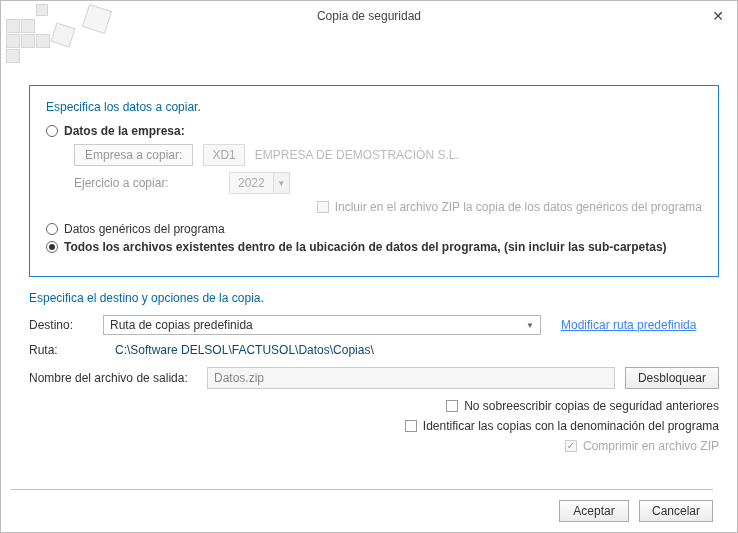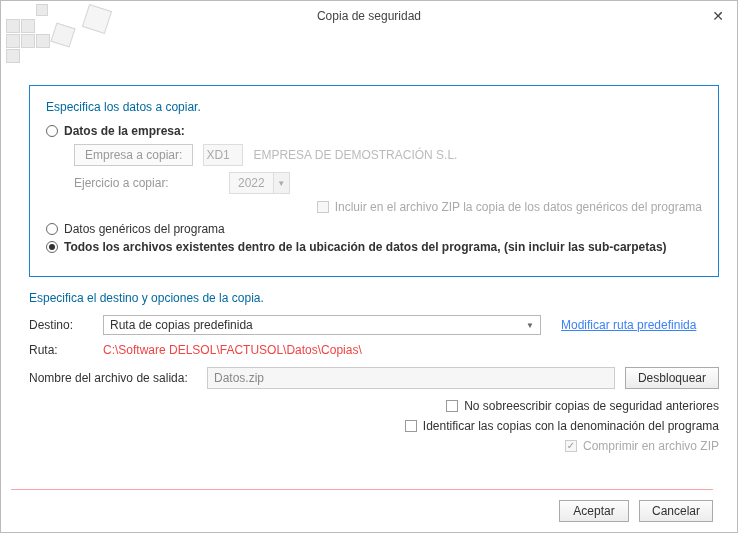--- a/index.html
+++ b/index.html
@@ -20,40 +20,40 @@
   .sec-title { font-size: 12px; color: #0369a1; margin-bottom: 10px; }
 
   .radio-row { display: flex; align-items: center; gap: 6px; margin: 4px 0; }
   .radio { width: 12px; height: 12px; border-radius: 50%; border: 1px solid #666; display: inline-flex; align-items: center; justify-content: center; flex-shrink: 0; }
   .radio.selected::after { content: ""; width: 6px; height: 6px; border-radius: 50%; background: #333; }
   .bold { font-weight: 600; }
 
   .indent { margin-left: 28px; margin-top: 6px; margin-bottom: 8px; }
   .form-row { display: flex; align-items: center; gap: 10px; margin: 6px 0; }
   .btn-disabled { border: 1px solid #ccc; background: #fafafa; color: #999; padding: 3px 10px; font-size: 12px; min-width: 112px; text-align: left; }
-  .field-disabled { border: 1px solid #ddd; background: #f7f7f7; color: #aaa; padding: 3px 2px; font-size: 12px; min-width: 40px; }
+  .field-disabled { border: 1px solid #ddd; background: #f7f7f7; color: #aaa; padding: 3px 8px; font-size: 12px; min-width: 40px; }
   .field-label-disabled { color: #999; min-width: 112px; display: inline-block; }
   .company-name { color: #bbb; }
   .year-select { display: flex; align-items: center; padding-left: 33px; }
   .year-val { border: 1px solid #ddd; background: #f7f7f7; color: #aaa; padding: 3px 8px; font-size: 12px; }
   .year-caret { border: 1px solid #ddd; border-left: none; background: #f2f2f2; color: #aaa; width: 16px; height: 22px; display: flex; align-items: center; justify-content: center; font-size: 8px; }
 
   .check-row { display: flex; align-items: center; gap: 6px; margin: 6px 0; justify-content: flex-end; }
   .check { width: 12px; height: 12px; border: 1px solid #999; display: inline-flex; align-items: center; justify-content: center; flex-shrink: 0; font-size: 10px; line-height: 1; }
   .check.disabled { border-color: #ccc; background: #f7f7f7; }
   .check.checked::after { content: "✓"; color: #999; font-size: 10px; }
   .disabled-text { color: #aaa; }
 
   .sec2 { margin-top: 14px; }
   .row2 { display: flex; align-items: center; margin: 8px 0; gap: 10px; }
   .lbl { width: 64px; color: #333; }
   .dropdown { flex: 0 0 438px; border: 1px solid #b8b8b8; background: #fff; display: flex; align-items: center; justify-content: space-between; padding: 3px 6px; height: 20px; }
   .dropdown .caret { color: #666; font-size: 8px; }
   .link { color: #3b82f6; text-decoration: underline; cursor: pointer; margin-left: 10px; }
-  .path-val { color: #ef4444; }
+  .path-val { color: #0c4a6e; margin-left: 12px; }
 
   .out-row { display: flex; align-items: center; margin: 10px 0; gap: 10px; }
   .out-lbl { width: 168px; }
   .out-input { flex: 1; border: 1px solid #ccc; background: #f6f6f6; color: #888; padding: 3px 6px; height: 22px; }
   .btn { border: 1px solid #aaa; background: linear-gradient(#fdfdfd,#ececec); padding: 3px 12px; height: 22px; cursor: pointer; display: flex; align-items: center; }
 
   .footer { position: absolute; left: 10px; right: 24px; bottom: 10px; border-top: 1px solid #fca5a5; padding-top: 10px; display: flex; justify-content: flex-end; gap: 10px; }
   .footer .btn { min-width: 70px; justify-content: center; }
 </style>
 </head>

